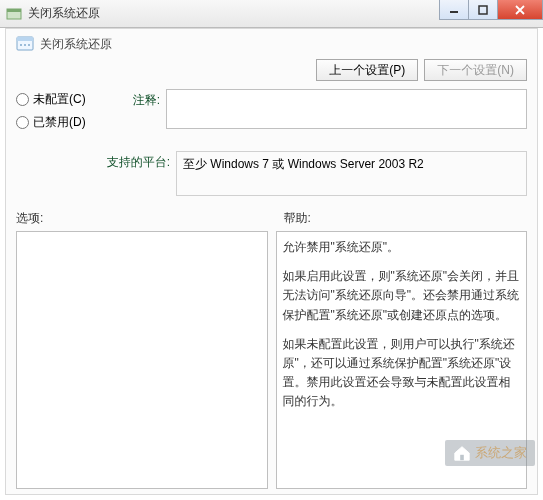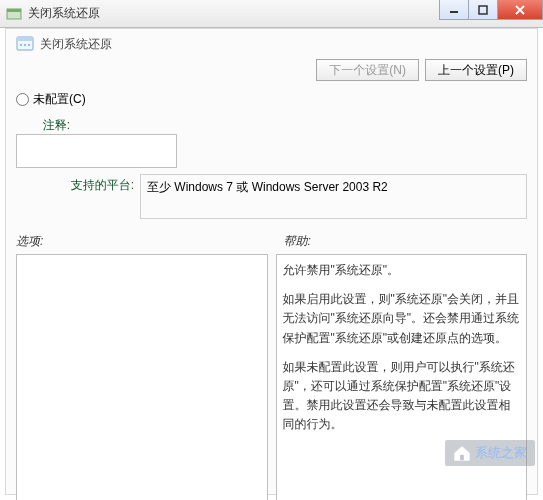--- a/index.html
+++ b/index.html
@@ -17,41 +17,41 @@
 .inner { position: absolute; top: 28px; left: 5px; right: 5px; bottom: 5px; border: 1px solid #d9d9d9; background: #fbfbfb; padding: 6px 10px 8px 10px; }
 
 .hdr-row { display: flex; align-items: center; margin-bottom: 6px; }
 .page-icon { width: 18px; height: 18px; margin-right: 6px; }
 .page-title { font-size: 12px; color: #444; }
 
 .nav-row { display: flex; justify-content: flex-end; gap: 6px; margin: 2px 0 8px 0; }
 .btn { height: 22px; padding: 0 12px; border: 1px solid #a8a8a8; background: linear-gradient(#fdfdfd,#ececec); font-size: 12px; cursor: pointer; }
 .btn:disabled { color: #999; }
 
-.row { display: flex; align-items: flex-start; margin-bottom: 6px; flex-direction: column; }
+.row { display: flex; align-items: flex-start; margin-bottom: 14px; }
 .leftcol { width: 90px; padding-top: 2px; }
 .radio-row { display: flex; align-items: center; margin-bottom: 6px; }
 .radio-row input { margin-right: 4px; }
 .selected-radio { border: 1px dotted #666; padding: 0 2px; }
 
 .lbl { width: 60px; text-align: right; padding-right: 6px; color: #14532d; padding-top: 3px; }
 .textarea { flex: 1; height: 40px; border: 1px solid #c0c0c0; background: #fff; resize: none; font-family: inherit; font-size: 12px; padding: 2px; }
 
-.platform-row { display: flex; align-items: flex-start; margin-left: 54px; margin-top: 6px; }
+.platform-row { display: flex; align-items: flex-start; margin-left: 90px; margin-top: 6px; }
 .plat-container { border: 1px solid #d0d0d0; flex:1; padding: 4px 6px 22px 6px; min-height: 44px; }
 
-.section-labels { display: flex; margin-top: 14px; margin-bottom: 4px; font-style: italic; }
+.section-labels { display: flex; margin-top: 14px; margin-bottom: 4px; }
 .section-labels .lab { flex: 1; font-size: 12px; color: #333; }
 .section-labels .lab:last-child { margin-left: 24px; }
 
 .panes { display: flex; gap: 8px; height: 258px; }
 .pane { flex: 1; border: 1px solid #bfbfbf; background: #fff; padding: 6px; font-size: 12px; line-height: 1.6; overflow: hidden; }
 .help-pane p { margin-bottom: 10px; color: #333; }
 
-.watermark { position: absolute; right: 2px; bottom: 28px; opacity: 0.55; display: flex; align-items: center; gap: 4px; color: #3b82f6; background: rgba(120,130,140,.7); padding: 4px 8px; font-size: 13px; border-radius: 2px; }
+.watermark { position: absolute; right: 2px; bottom: 28px; opacity: 0.55; display: flex; align-items: center; gap: 4px; color: #a16207; background: rgba(120,130,140,.7); padding: 4px 8px; font-size: 13px; border-radius: 2px; }
 .watermark .house { width: 18px; height: 18px; }
 </style>
 </head>
 <body>
 
 <div class="titlebar">
   <span class="win-icon">
     <svg width="16" height="16" viewBox="0 0 16 16">
         <rect x="1" y="3" width="14" height="10" fill="#cfe3c8" stroke="#7aa86f"></rect>
         <rect x="1" y="3" width="14" height="3" fill="#7aa86f"></rect>
@@ -86,29 +86,33 @@
           <rect x="1" y="2" width="16" height="4" fill="#b9d5ef"></rect>
           <circle cx="5" cy="10" r="1" fill="#7fa8cc"></circle>
           <circle cx="9" cy="10" r="1" fill="#7fa8cc"></circle>
           <circle cx="13" cy="10" r="1" fill="#7fa8cc"></circle>
         </svg>
     </span>
     <span class="page-title">关闭系统还原</span>
   </div>
 
   <div class="nav-row">
+    <button class="btn">上一个设置(P)</button>
     <button class="btn" disabled="">下一个设置(N)</button>
-    <button class="btn">上一个设置(P)</button>
   </div>
 
   <div class="row">
     <div class="leftcol">
       <div class="radio-row">
         <input type="radio" name="cfg" style="">
         <label>未配置(C)</label>
+      </div>
+      <div class="radio-row">
+        <input type="radio" name="cfg" style="">
+        <label>已禁用(D)</label>
       </div>
     </div>
     <div class="lbl">注释:</div>
     <textarea class="textarea" style=""></textarea>
   </div>
 
   <div class="platform-row">
     <div class="lbl" style="width:70px">支持的平台:</div>
     <div class="plat-container">
       <span>至少 Windows 7 或 Windows Server 2003 R2</span>

